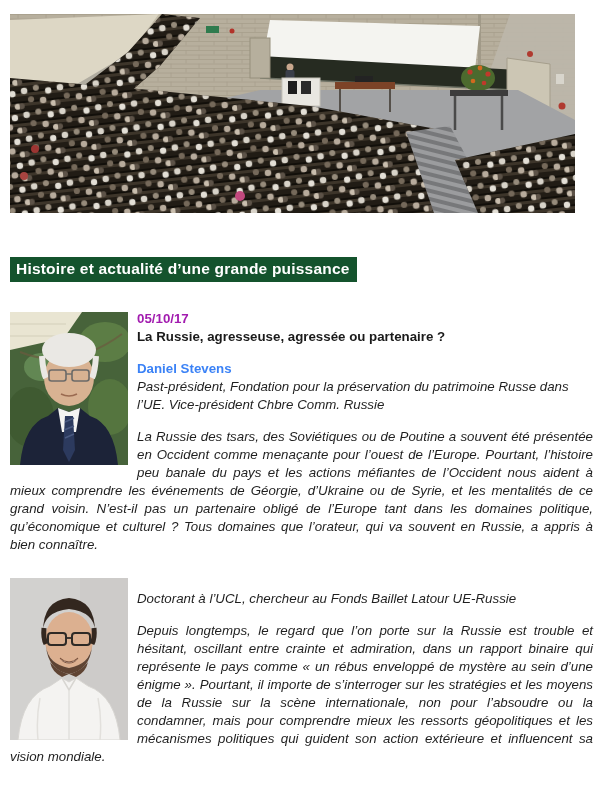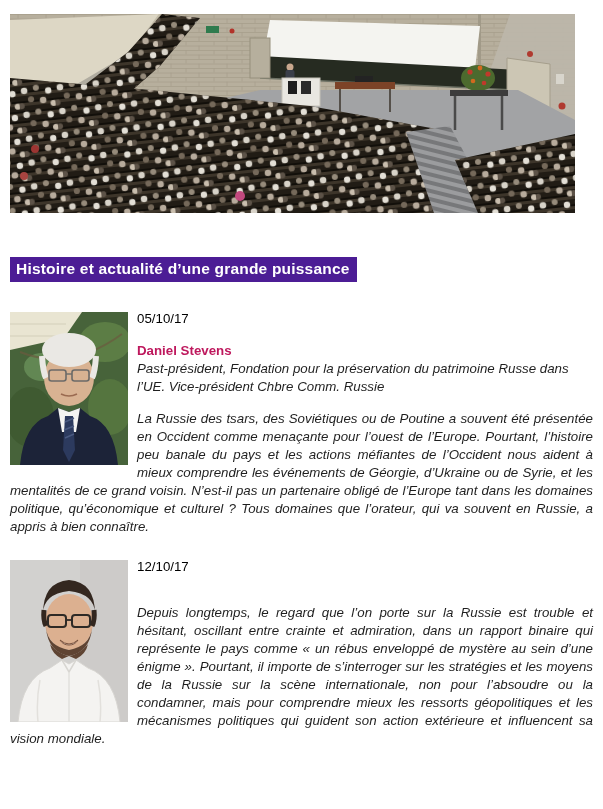--- a/index.html
+++ b/index.html
@@ -1,28 +1,28 @@
 <!DOCTYPE html>
 <html lang="fr"><head>
 <meta charset="utf-8">
 <style>
   html,body{margin:0;padding:0;background:#ffffff;}
   body{width:603px;min-height:809px;font-family:"Liberation Sans",sans-serif;color:#1f1f1f;}
   .page{width:603px;}
   .hero{display:block;margin:14px 0 0 10px;}
-  .banner{display:inline-block;margin:44px 0 0 10px;background:#4c1d95;color:#ffffff;
+  .banner{display:inline-block;margin:44px 0 0 10px;background:#14532d;color:#ffffff;
           font-size:15.5px;font-weight:bold;padding:3px 7px 4px 6px;letter-spacing:.2px;}
   .entry{margin:28px 10px 0 10px;font-size:13.3px;line-height:18px;}
   .entry.second{margin-top:22px;}
   .entry::after{content:"";display:block;clear:both;}
   .entry-photo{float:left;margin:2px 9px 4px 0;display:block;}
-  .entry-date{color:#000000;font-weight:normal;padding-left:41px;}
+  .entry-date{color:#a21caf;font-weight:bold;padding-left:41px;}
   .entry-title{font-weight:bold;color:#1a1a1a;}
   .gap{height:14px;}
-  .speaker-name{color:#be185d;font-weight:bold;}
+  .speaker-name{color:#3b82f6;font-weight:bold;}
   .affiliation{font-style:italic;padding-left:20px;}
   .entry-desc{margin-top:14px;text-align:justify;font-style:italic;}
   .footer-space{height:18px;}
 </style>
 </head>
 <body>
 
 <div class="page">
 
   
@@ -127,20 +127,21 @@
       <rect x="39" y="58" width="17" height="11" rx="2.5" fill="none" stroke="#6b6a68" stroke-width="1.6"></rect>
       <rect x="62" y="58" width="17" height="11" rx="2.5" fill="none" stroke="#6b6a68" stroke-width="1.6"></rect>
       <path d="M56 62h6" stroke="#6b6a68" stroke-width="1.4"></path>
       <path d="M51 82 Q59 86 67 82" stroke="#9a6a50" stroke-width="1.6" fill="none"></path>
       <path d="M10 153 Q14 112 38 104 L48 96 59 100 70 96 80 104 Q104 112 108 153 Z" fill="#1c2338"></path>
       <polygon points="48,96 59,100 70,96 66,120 52,120" fill="#f4f4f2"></polygon>
       <polygon points="55,104 63,104 65,138 59,150 53,138" fill="#2c3a5e"></polygon>
       <path d="M55 110l9 -4M54 118l10 -4M55 126l9 -4" stroke="#4a5a80" stroke-width="1.4"></path>
     </svg>
     <div class="entry-date">05/10/17</div>
+    <div class="entry-title">La Russie, agresseuse, agressée ou partenaire ?</div>
     <div class="gap"></div>
     <div class="speaker-name">Daniel Stevens</div>
     <div class="affiliation">Past-président, Fondation pour la préservation du patrimoine Russe dans l’UE. Vice-président Chbre Comm. Russie</div>
     <div class="entry-desc">La Russie des tsars, des Soviétiques ou de Poutine a souvent été présentée en Occident comme menaçante pour l’ouest de l’Europe. Pourtant, l’histoire peu banale du pays et les actions méfiantes de l’Occident nous aident à mieux comprendre les événements de Géorgie, d’Ukraine ou de Syrie, et les mentalités de ce grand voisin. N’est-il pas un partenaire obligé de l’Europe tant dans les domaines politique, qu’économique et culturel ? Tous domaines que l’orateur, qui va souvent en Russie, a appris à bien connaître.</div>
   </div>
 
   
   <div class="entry second">
     <svg class="entry-photo" width="118" height="162" viewBox="0 0 118 162" aria-hidden="true">
       <rect width="118" height="162" fill="#d2d1cf"></rect>
@@ -152,19 +153,19 @@
       <rect x="62" y="55" width="18" height="12" rx="3" fill="none" stroke="#2e2a26" stroke-width="2"></rect>
       <path d="M56 60h6" stroke="#2e2a26" stroke-width="1.8"></path>
       <path d="M36 68 Q38 92 59 96 Q80 92 82 68 Q80 86 59 90 Q38 86 36 68" fill="#5f4433"></path>
       <path d="M59 96 Q70 94 78 84 Q76 94 66 99 Z M59 96 Q48 94 40 84 Q42 94 52 99 Z" fill="#5f4433"></path>
       <path d="M50 80 Q59 88 68 80 Q65 85 59 85 Q53 85 50 80" fill="#f5f0ea" stroke="#7a513c" stroke-width="1"></path>
       <path d="M8 162 Q12 118 40 108 L52 100 59 104 66 100 78 108 Q106 118 110 162 Z" fill="#f4f3f1" stroke="#d8d6d2"></path>
       <path d="M52 100 L59 112 66 100" fill="none" stroke="#d8d6d2" stroke-width="1.5"></path>
       <path d="M59 112 V162" stroke="#e2e0dc" stroke-width="1.5"></path>
       <path d="M30 120 Q26 140 28 162 M88 120 Q92 140 90 162" stroke="#e2e0dc" stroke-width="1.5" fill="none"></path>
     </svg>
-    <div class="entry-date">12/10/17</div>
     <div class="gap"></div>
+    <div class="affiliation">Doctorant à l’UCL, chercheur au Fonds Baillet Latour UE-Russie</div>
     <div class="entry-desc">Depuis longtemps, le regard que l’on porte sur la Russie est trouble et hésitant, oscillant entre crainte et admiration, dans un rapport binaire qui représente le pays comme « un rébus enveloppé de mystère au sein d’une énigme ». Pourtant, il importe de s’interroger sur les stratégies et les moyens de la Russie sur la scène internationale, non pour l’absoudre ou la condamner, mais pour comprendre mieux les ressorts géopolitiques et les mécanismes politiques qui guident son action extérieure et influencent sa vision mondiale.</div>
   </div>
 
   <div class="footer-space"></div>
 </div>
 
 </body></html>

